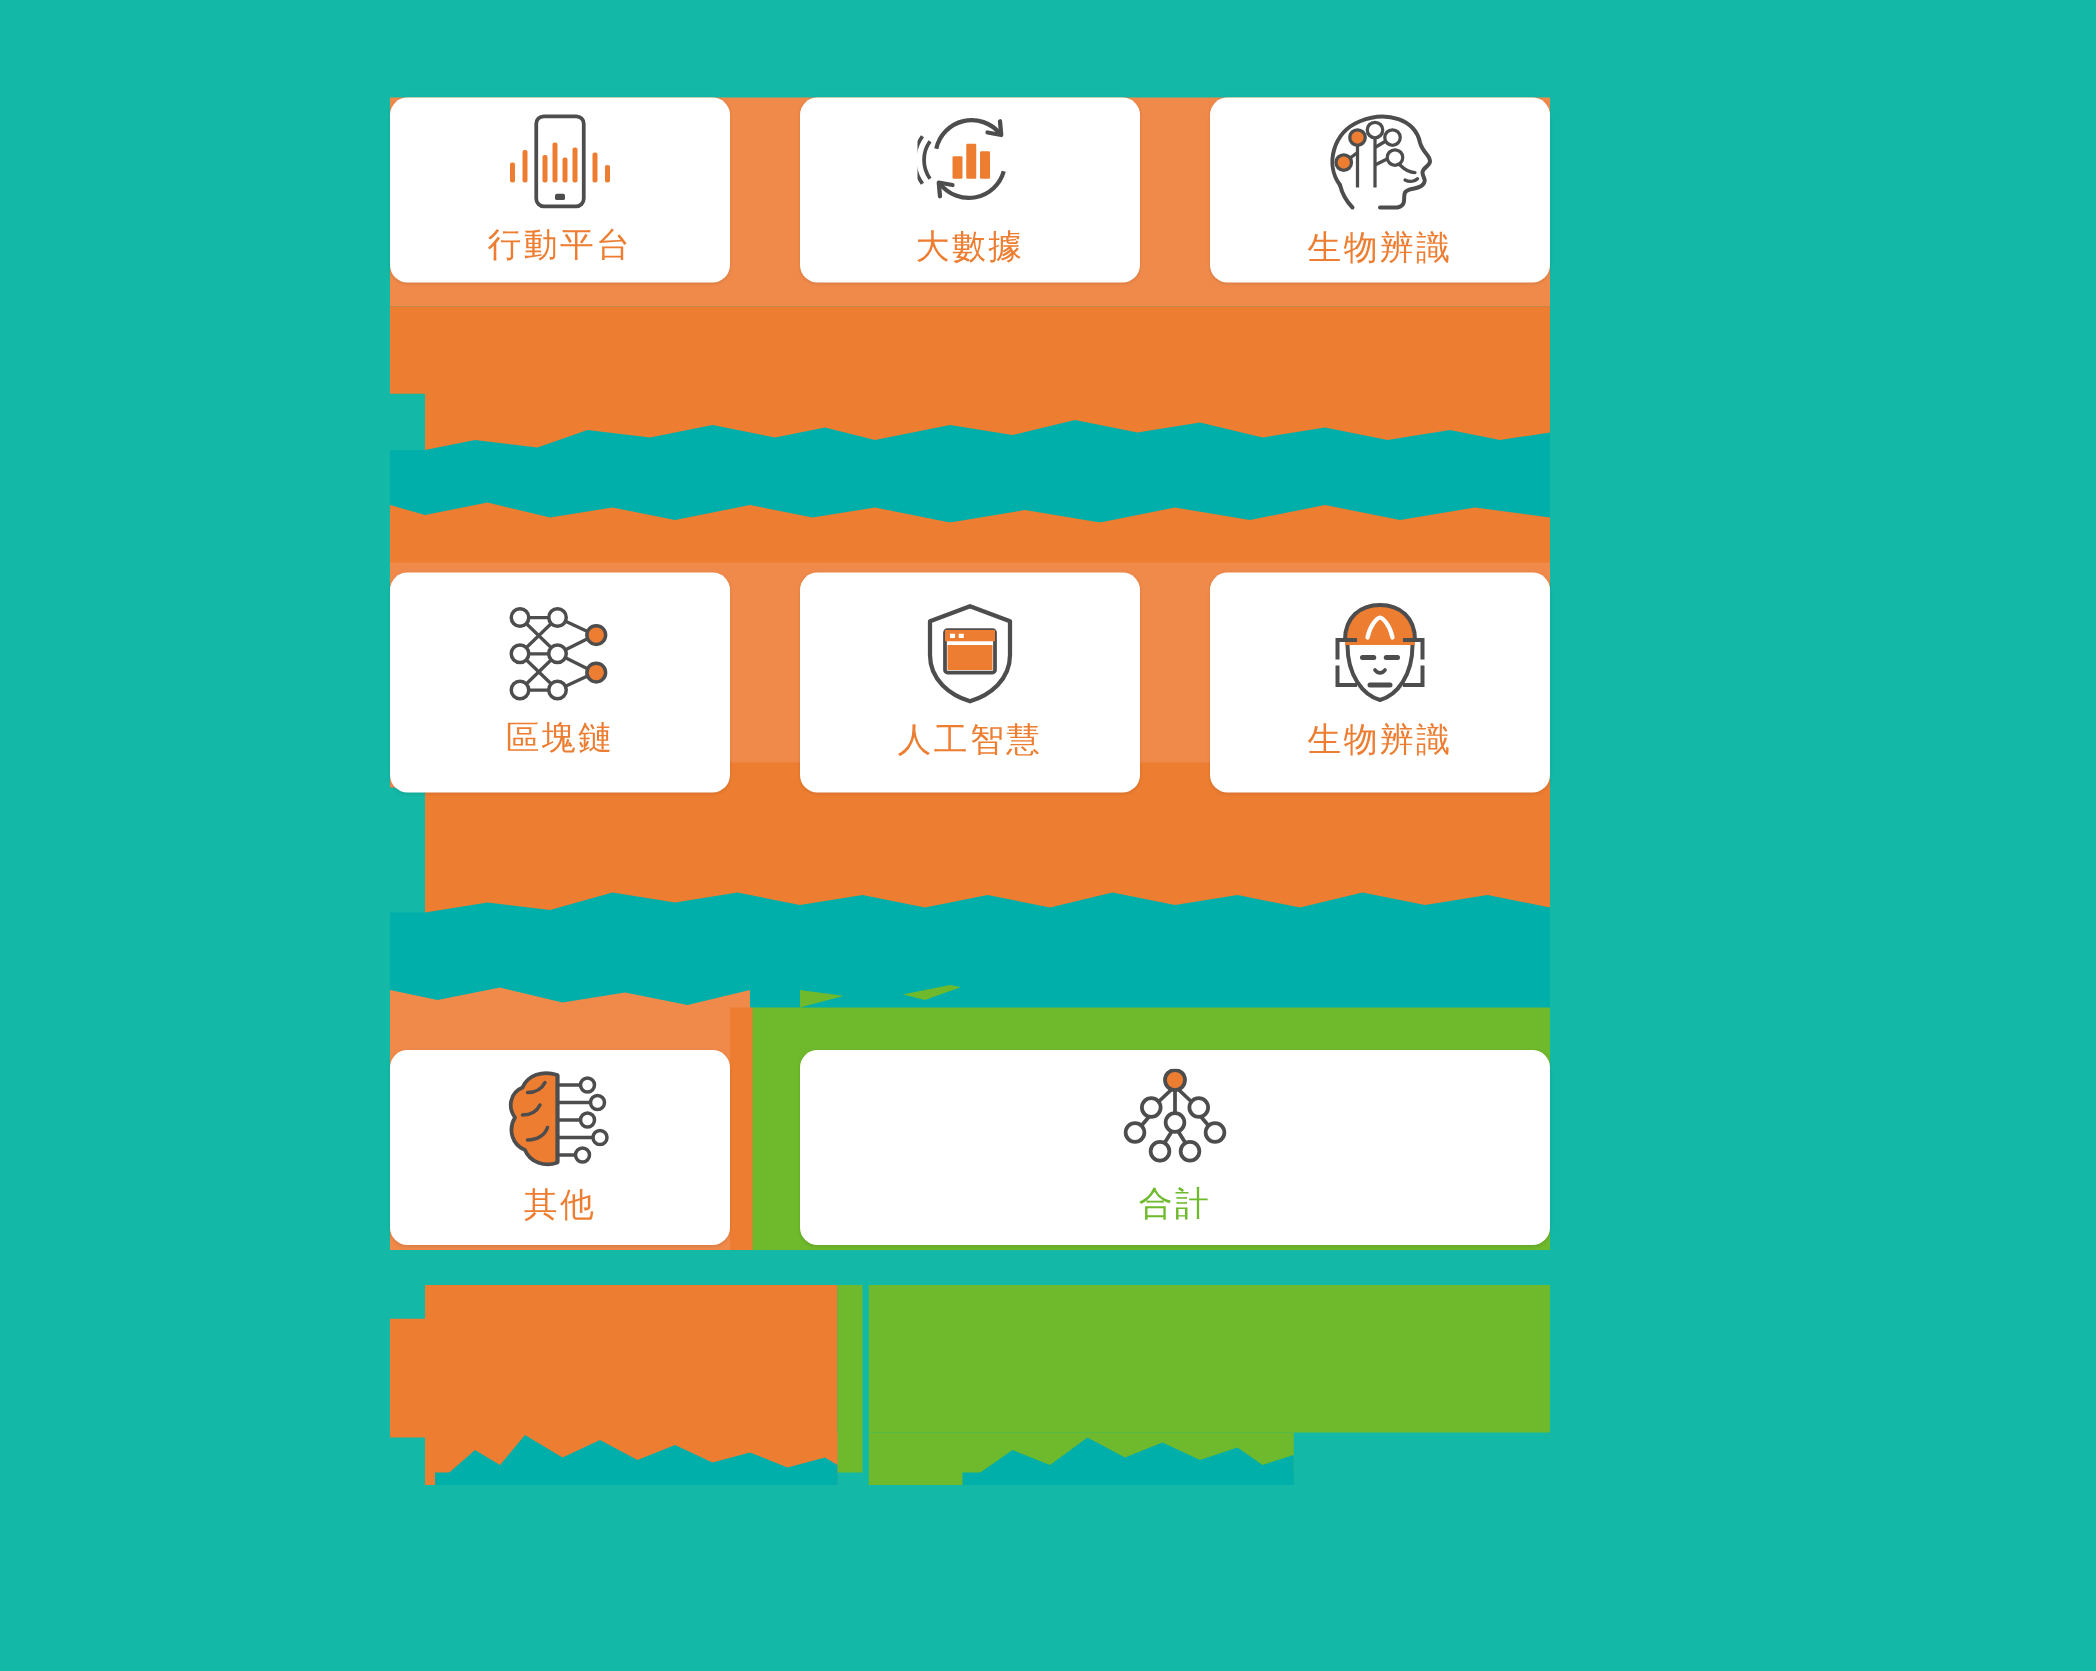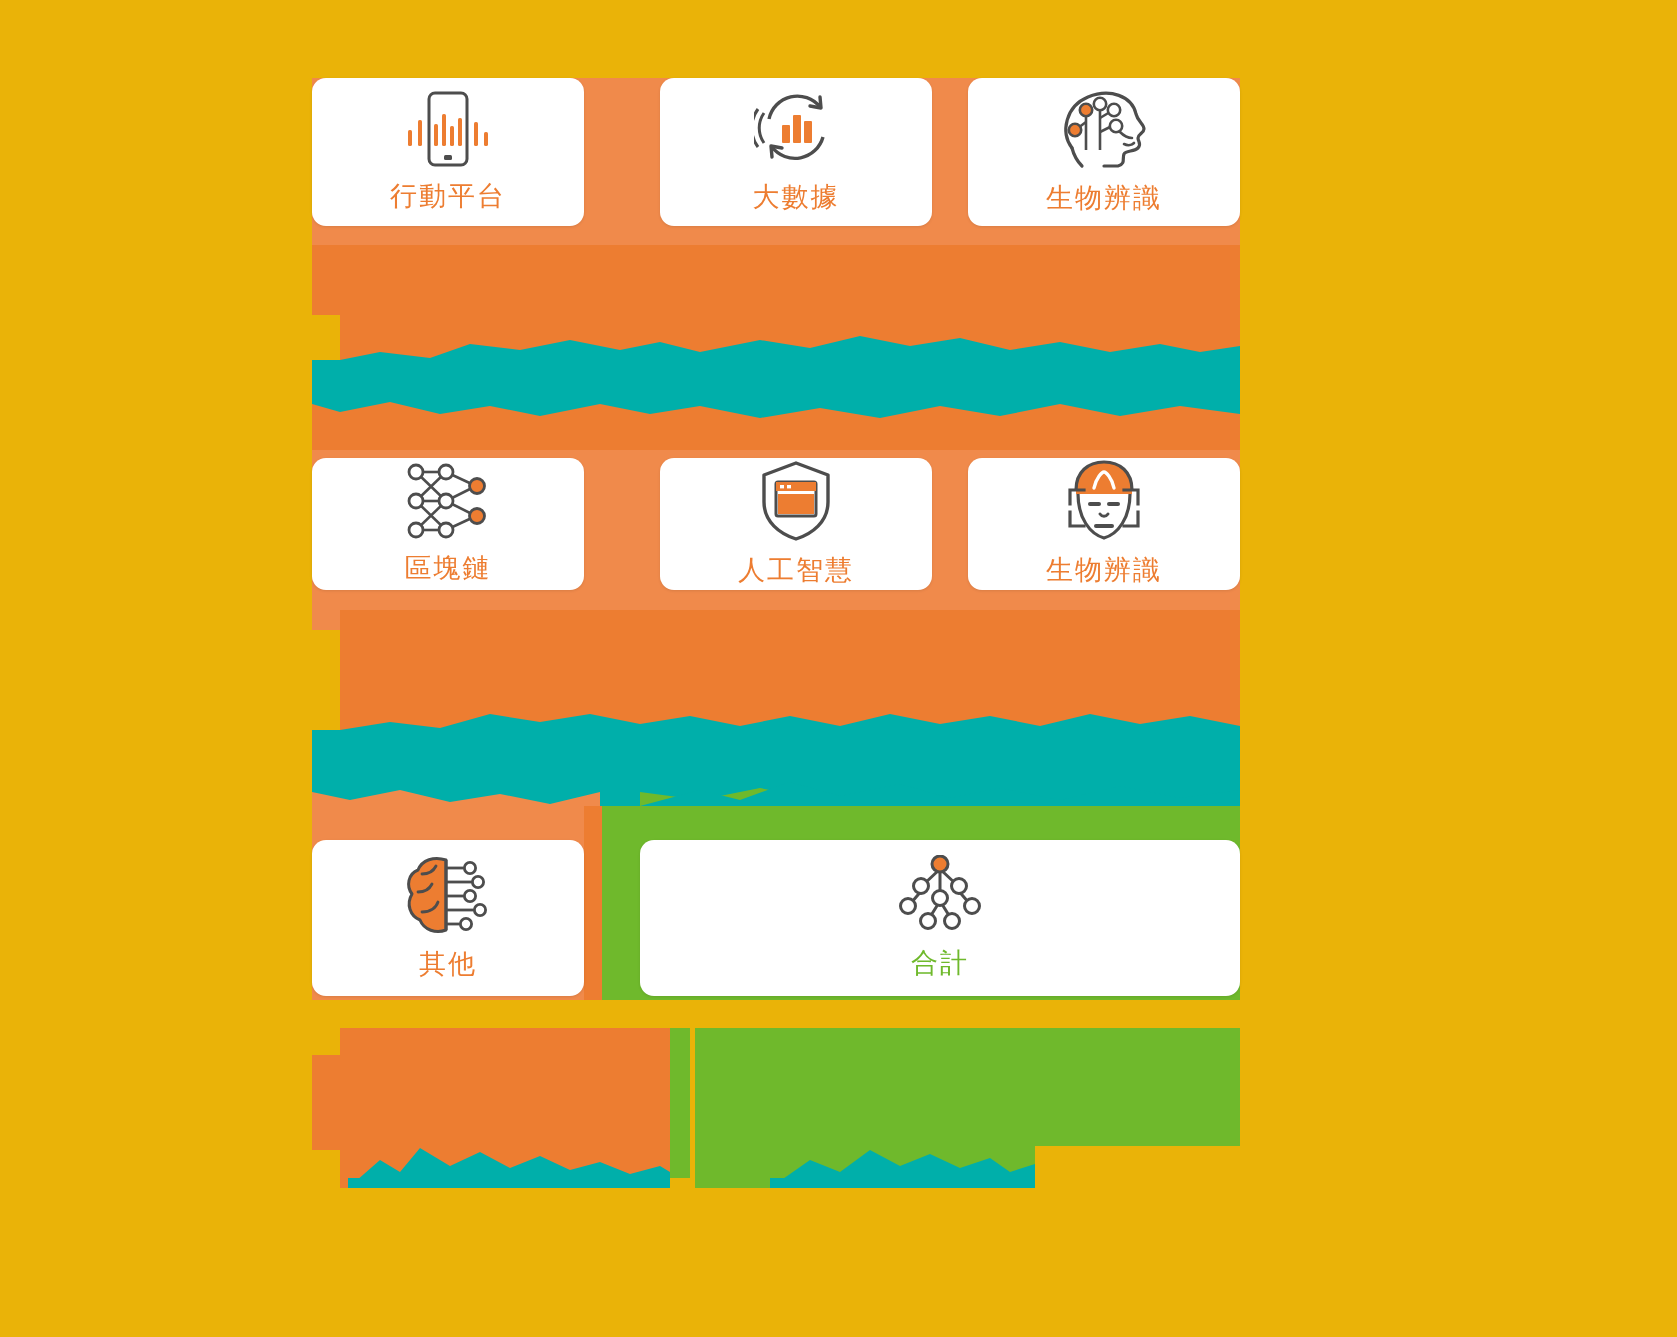--- a/index.html
+++ b/index.html
@@ -4,21 +4,21 @@
 <style>
   html,body{margin:0;padding:0;background:#ffffff;}
   body{
     font-family:"Liberation Sans","DejaVu Sans",sans-serif;
     -webkit-font-smoothing:antialiased;
   }
   #stage{
     position:relative;
     width:1677px;
     height:1337px;
-    background:#eab308;
+    background:#14b8a6;
     overflow:hidden;
   }
 
   
   .bg-layer{position:absolute;inset:0;overflow:hidden;}
   .bg-layer svg{position:absolute;left:0;top:0;}
 
   
   .grid{position:absolute;left:0;top:0;width:100%;height:100%;}
 
@@ -43,25 +43,25 @@
     letter-spacing:2px;
     font-weight:400;
     white-space:nowrap;
   }
   .cap-orange{color:#ED7D31;}
   .cap-green{color:#6FB92C;}
 
   
   .r1{top:78px;height:148px;}
   .c1{left:312px;width:272px;}
-  .c2{left:660px;width:272px;}
+  .c2{left:640px;width:272px;}
   .c3{left:968px;width:272px;}
 
   
-  .r2{top:458px;height:132px;}
+  .r2{top:458px;height:176px;}
 
   
   .r3{top:840px;height:156px;}
   .c3a{left:312px;width:272px;}
   .c3b{left:640px;width:600px;text-align:center;}
 </style>
 </head>
 <body>
 
 <div id="stage">

